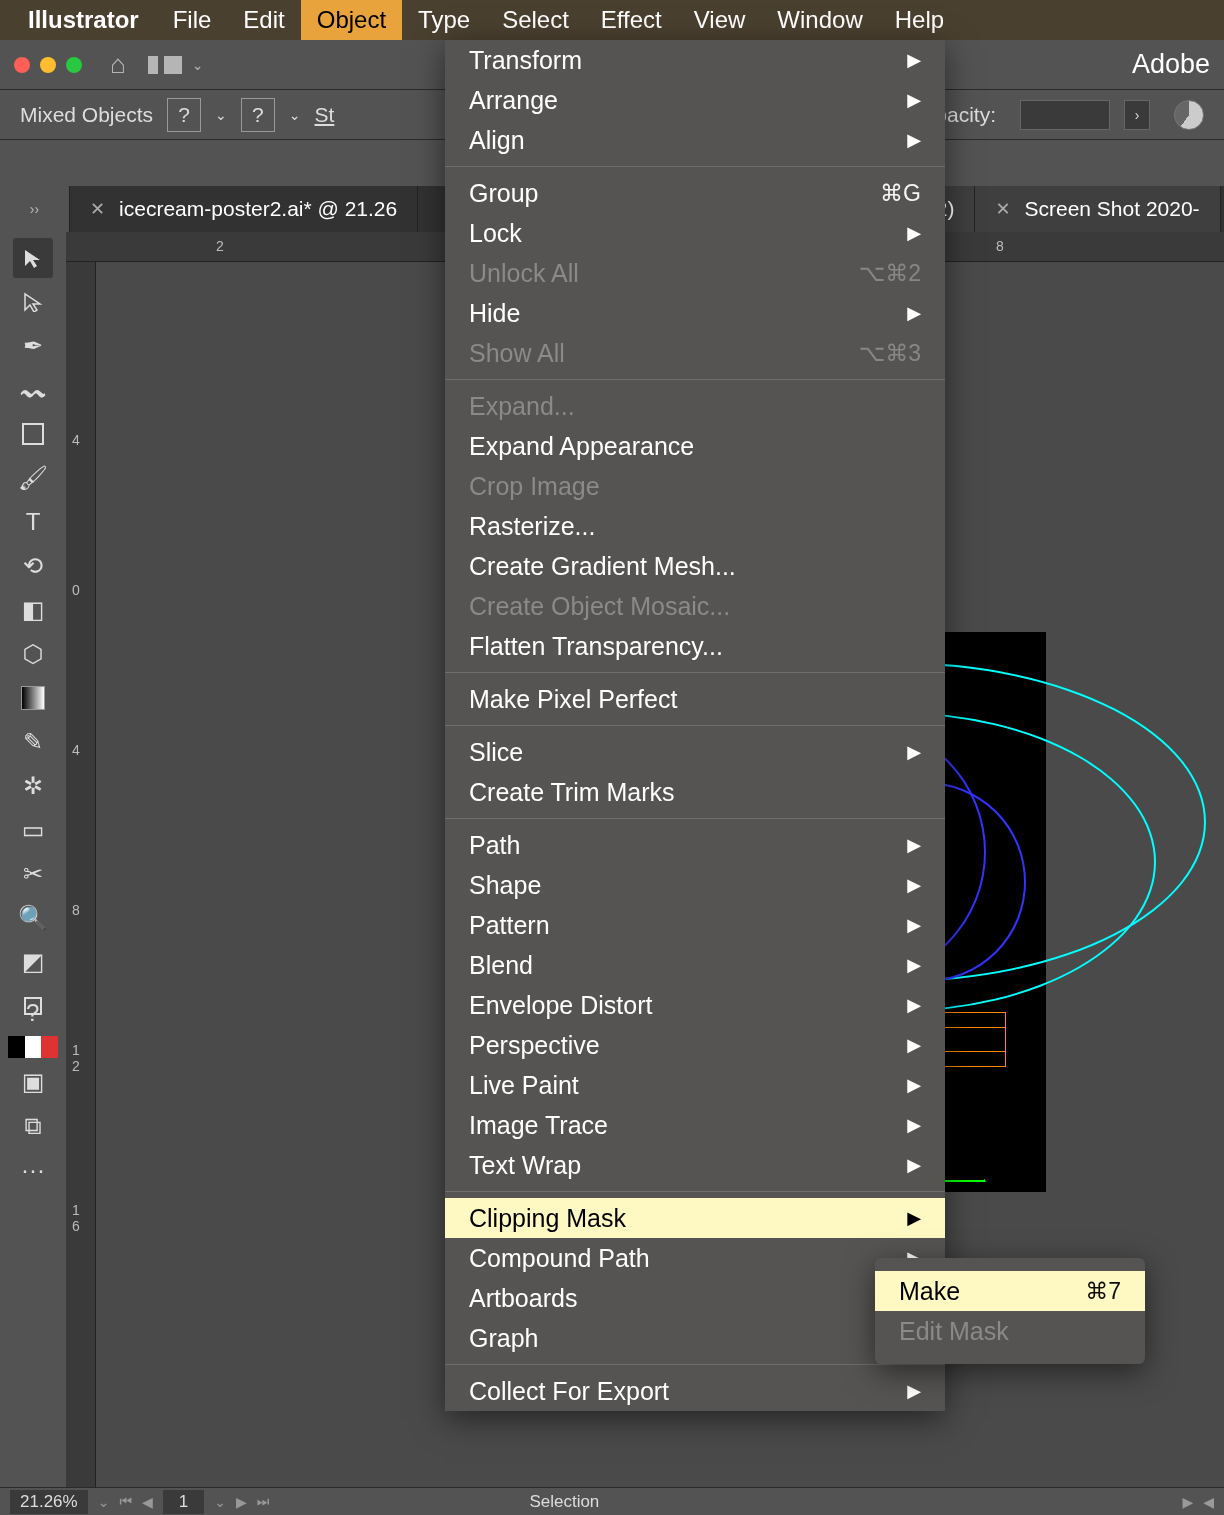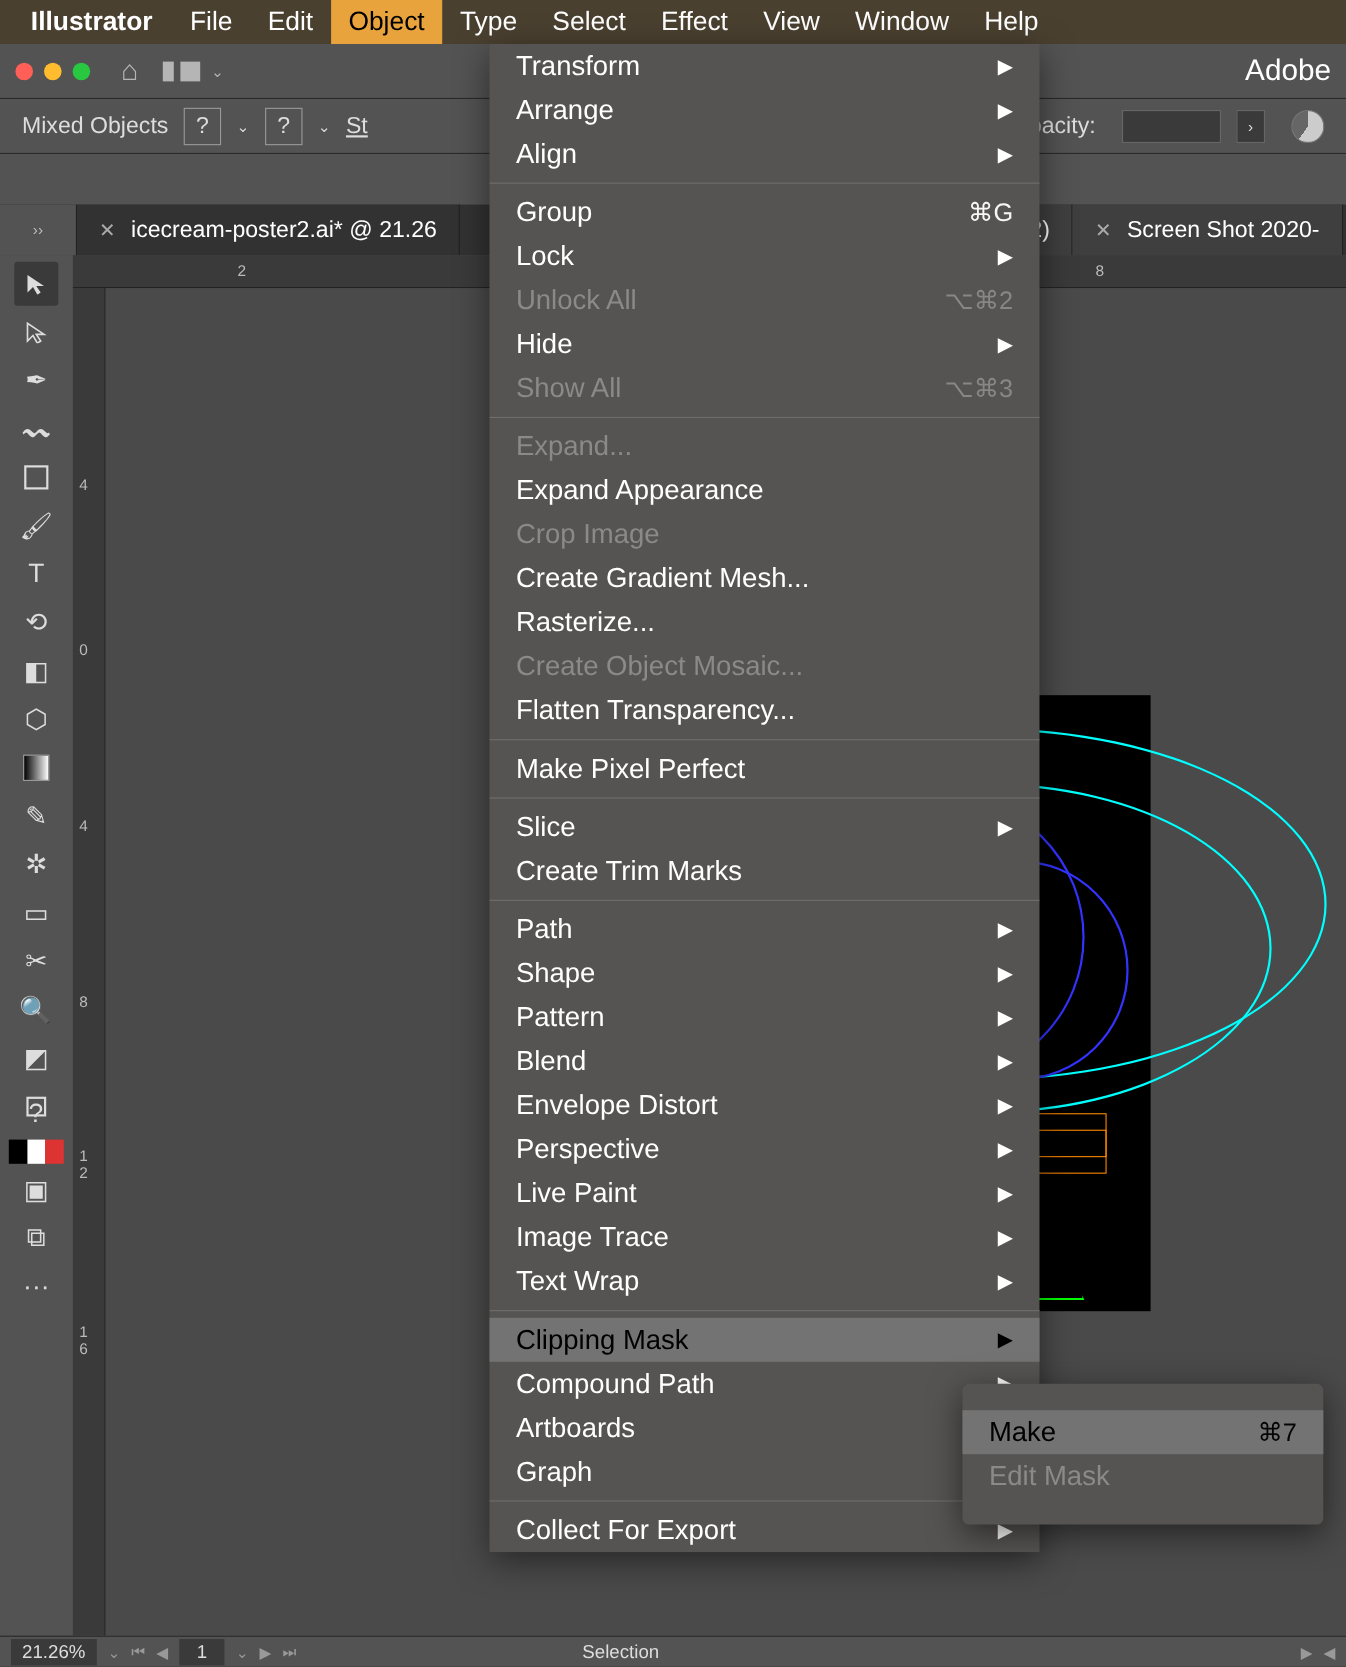--- a/index.html
+++ b/index.html
@@ -61,26 +61,26 @@
 .artwork { position:absolute; left:580px; top:370px; width:370px; height:560px; background:#000; }
 .artwork .curve { position:absolute; border:2px solid; border-radius:50%; background:transparent; }
 .artwork .handle { position:absolute; width:10px; height:10px; background:#5ff; border:1px solid #0cc; }
 .artwork .phandle { position:absolute; width:12px; height:12px; border:2px solid #f3f; background:#000; }
 
 
 .menu { position: absolute; background: #565452; box-shadow: 0 8px 30px rgba(0,0,0,.5); font-size: 25px; color: #fff; }
 .menu .sep { height: 1px; background: #6f6e6c; margin: 6px 0; }
 .menu .mi { height: 40px; display: flex; align-items: center; padding: 0 24px; position: relative; }
 .menu .mi.disabled { color: #8a8a88; }
-.menu .mi.hl { background: #737373; color: #000; }
+.menu .mi.hl { background: #fef9c3; color: #000; }
 .menu .mi .label { flex: 0 0 auto; }
 .menu .mi .arrow { margin-left: auto; font-size: 18px; }
 .menu .mi .shortcut { margin-left: auto; font-size: 23px; opacity: .95; }
 #object-menu { left: 445px; top: 40px; width: 500px; }
-#clip-submenu { left: 875px; top: 1258px; width: 328px; border-radius: 6px; padding: 24px 0; }
+#clip-submenu { left: 875px; top: 1258px; width: 270px; border-radius: 6px; padding: 13px 0; }
 
 
 .statusbar { position:absolute; left:0; right:0; bottom:0; height:28px; background:#535353; display:flex; align-items:center; font-size:17px; padding:0 10px; color:#ddd; border-top:1px solid #2a2a2a; gap:10px; }
 .statusbar .zoom { background:#3a3a3a; padding:2px 10px; }
 .statusbar .chev { color:#999; font-size:14px; }
 </style>
 </head>
 <body>
 
 <div class="menubar">
@@ -281,24 +281,24 @@
     <div class="mi disabled">
       <span class="label">Expand...</span>
     </div>
     <div class="mi">
       <span class="label">Expand Appearance</span>
     </div>
     <div class="mi disabled">
       <span class="label">Crop Image</span>
     </div>
     <div class="mi">
+      <span class="label">Rasterize...</span>
+    </div>
+    <div class="mi">
       <span class="label">Create Gradient Mesh...</span>
-    </div>
-    <div class="mi">
-      <span class="label">Rasterize...</span>
     </div>
     <div class="mi disabled">
       <span class="label">Create Object Mosaic...</span>
     </div>
     <div class="mi">
       <span class="label">Flatten Transparency...</span>
     </div>
     <div class="sep"></div>
     <div class="mi">
       <span class="label">Make Pixel Perfect</span>

